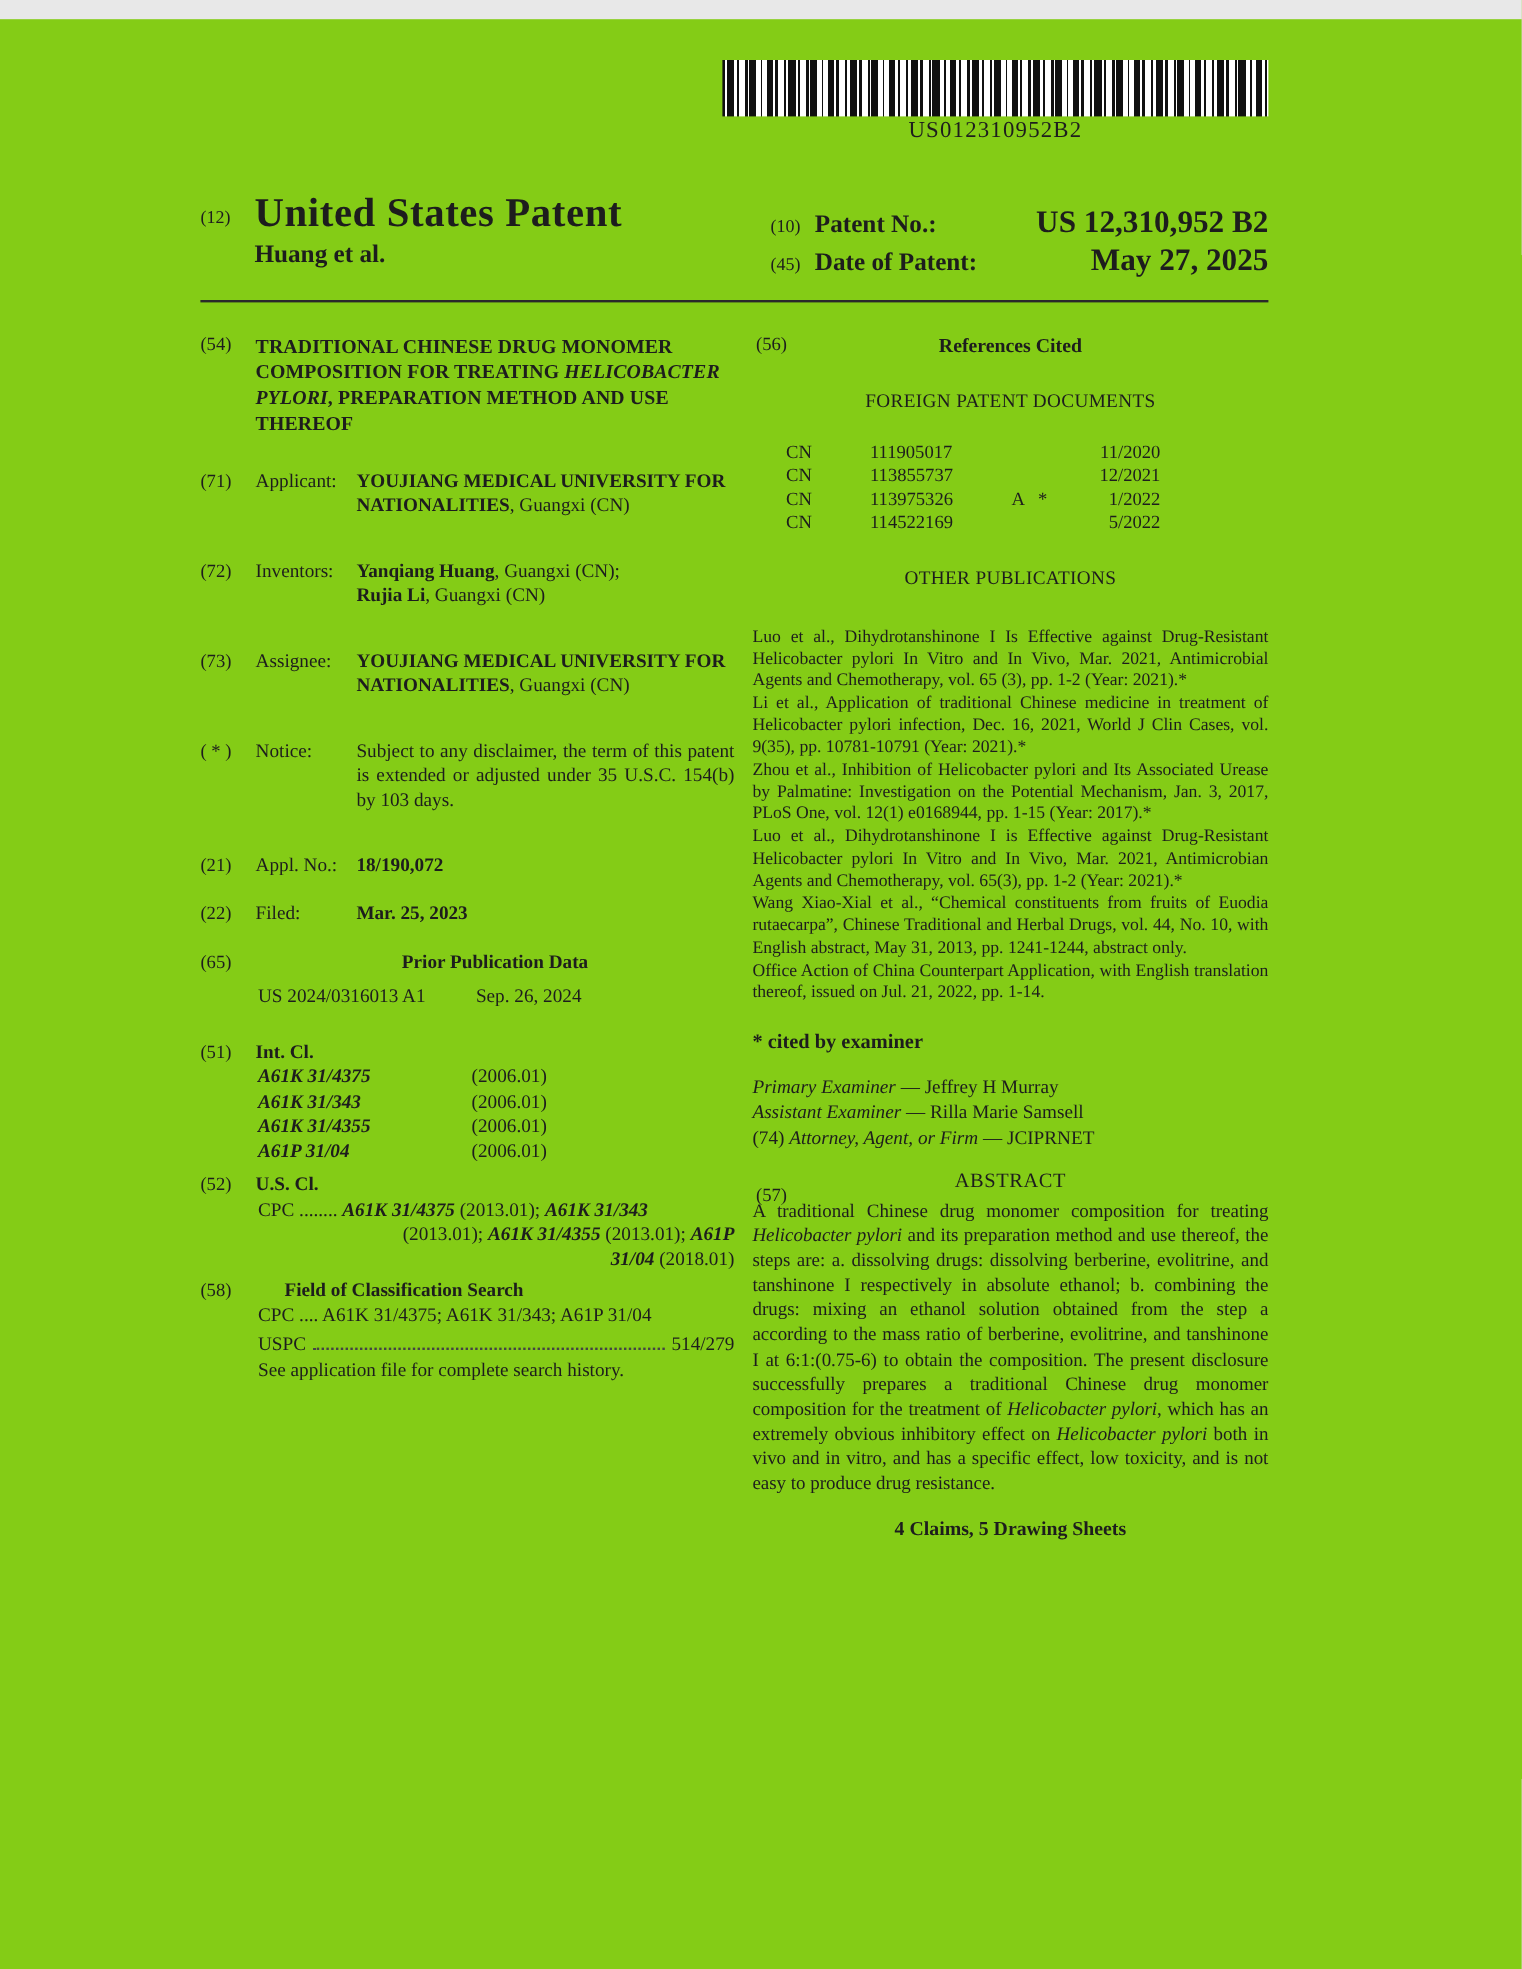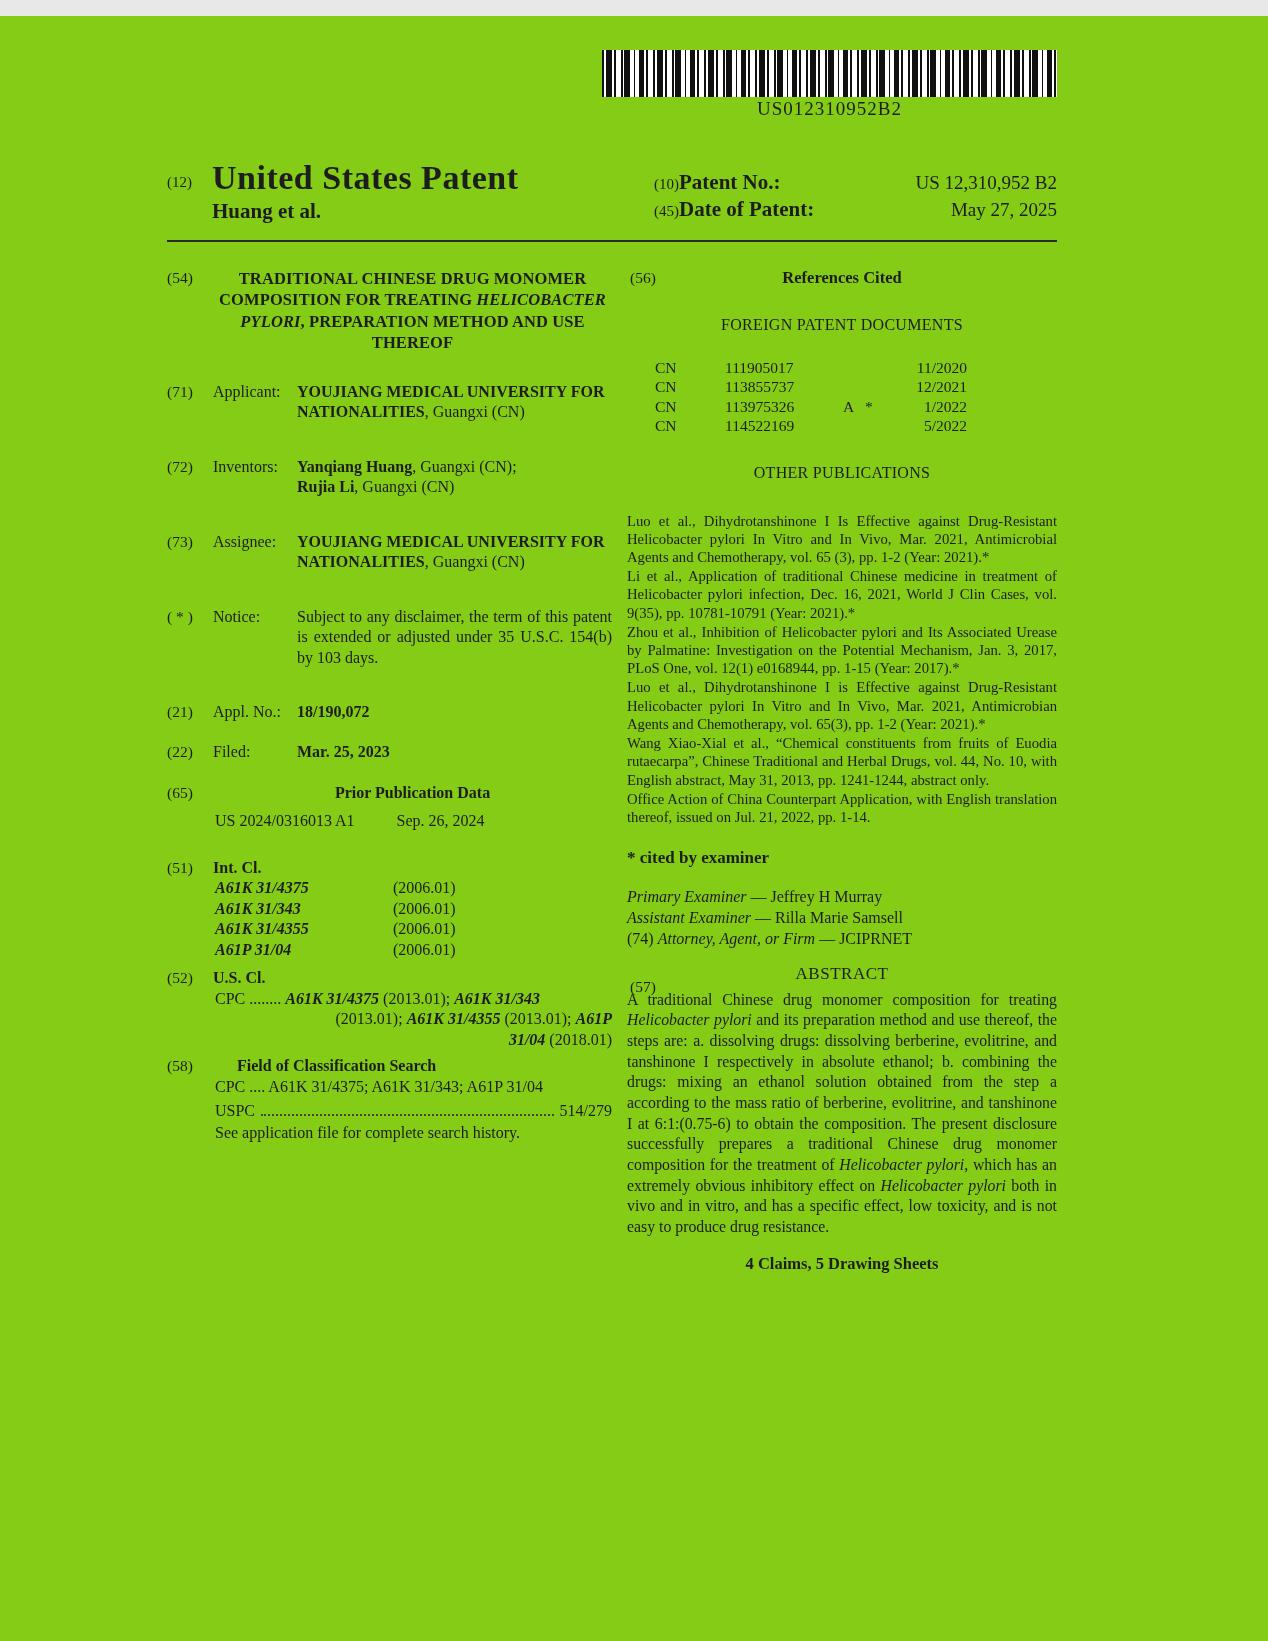--- a/index.html
+++ b/index.html
@@ -35,38 +35,38 @@
   }
   .barcode-text{font-size:19px;letter-spacing:1px;margin-top:1px;}
 
   
   .header{display:flex;justify-content:space-between;margin-top:40px;}
   .hdr-left{display:flex;}
   .hdr-num{font-size:15px;margin-top:14px;width:45px;}
   .hdr-title{font-size:34px;font-weight:bold;letter-spacing:0.5px;line-height:1.05;}
   .hdr-inventors{font-size:21px;font-weight:bold;margin-top:3px;}
   .hdr-right{width:415px;font-size:15px;margin-top:10px;}
-  .hdr-right .row{display:flex;align-items:baseline;margin-bottom:2px;text-align:right;}
+  .hdr-right .row{display:flex;align-items:baseline;margin-bottom:2px;}
   .hdr-right .n{width:37px;font-size:15px;}
   .hdr-right .lab{font-weight:bold;font-size:21px;}
-  .hdr-right .v{font-weight:normal;font-size:19px;margin-left:auto;}
+  .hdr-right .v{font-weight:bold;font-size:26px;margin-left:auto;}
   .rule{border-bottom:2px solid #2a2a2a;margin-top:16px;}
 
   
   .cols{display:flex;gap:15px;margin-top:26px;}
   .col-l{width:445px;font-size:16px;line-height:1.28;}
   .col-r{width:430px;font-size:15px;}
 
   
   .sec{display:grid;grid-template-columns:46px 84px 1fr;margin-bottom:28px;}
   .sec2{display:grid;grid-template-columns:46px 1fr;margin-bottom:28px;}
   .num{font-size:15.5px;}
   .just{text-align:justify;}
   .pre{white-space:pre-line;}
-  .title-text{font-size:16.5px;line-height:1.3;letter-spacing:0.1px;text-align:center;}
+  .title-text{font-size:16.5px;line-height:1.3;letter-spacing:0.1px;}
   .pubdata-row{padding-left:48px;display:flex;margin-top:8px;}
   .pubdata-row .d{margin-left:42px;}
   .indent{padding-left:48px;}
   .intcl-row{display:grid;grid-template-columns:178px 1fr;}
   .cpc-l2{text-align:right;}
   .cpc-l3{text-align:right;}
   .leader{display:flex;align-items:baseline;}
   .leader .dots{flex:1;border-bottom:2px dotted #444;margin:0 6px 4px 6px;}
 
   

